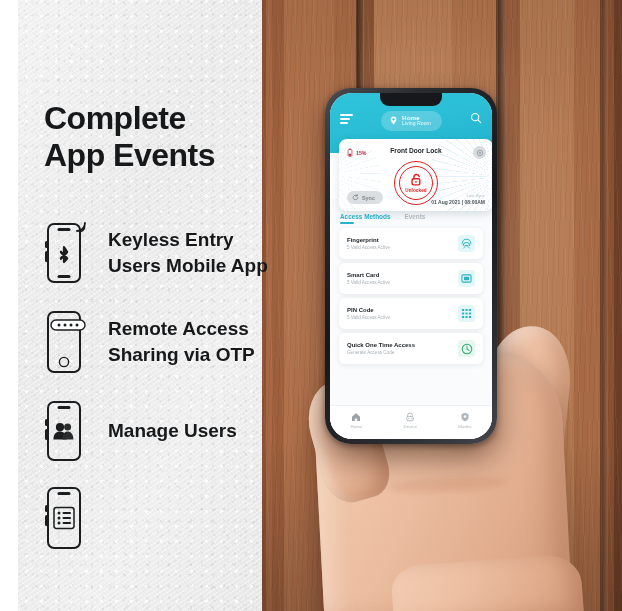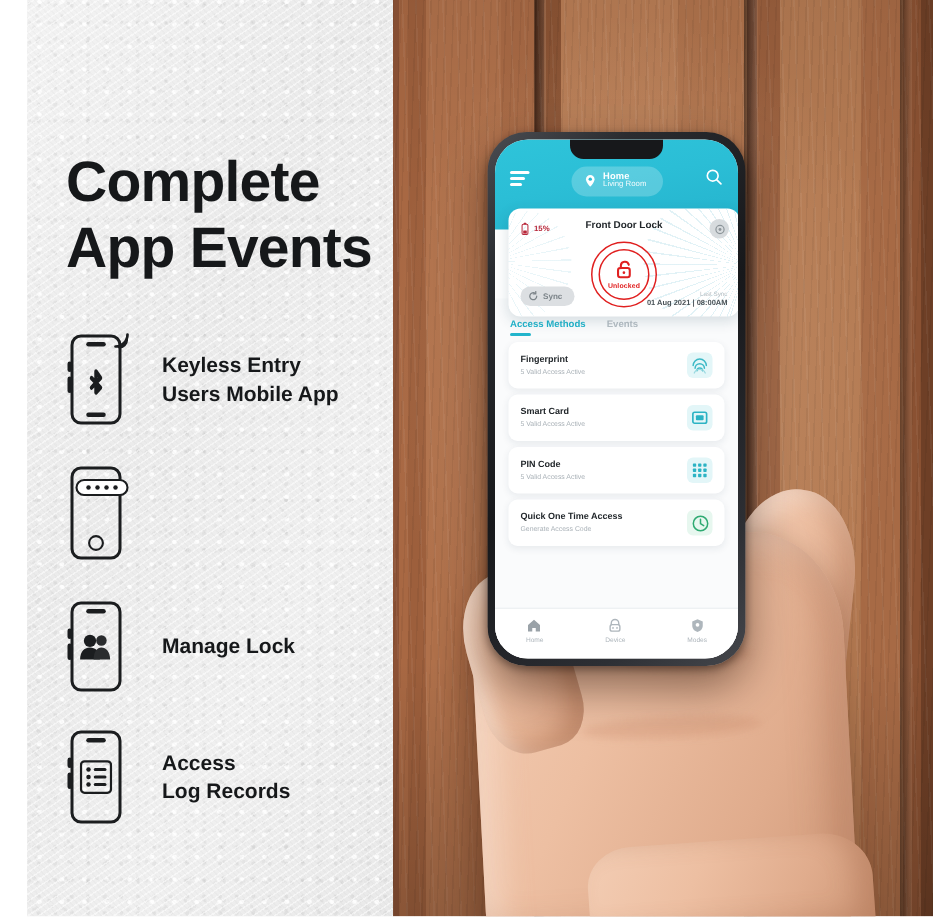--- a/index.html
+++ b/index.html
@@ -30,34 +30,34 @@
     content:""; position:absolute; inset:0;
     background:
       repeating-linear-gradient(47deg, rgba(0,0,0,.017) 0 1px, transparent 1px 3px),
       repeating-linear-gradient(-34deg, rgba(255,255,255,.5) 0 1px, transparent 1px 4px);
     pointer-events:none;
   }
 
   
   #headline {
     position: absolute; left: 44px; top: 100px; width: 230px;
-    font-size: 38px; font-weight: 700; line-height: 1.17;
+    font-size: 32px; font-weight: 700; line-height: 1.17;
     letter-spacing: -.5px; color: #16181a; z-index: 3;
   }
   #headline .hl-line { display: block; white-space: nowrap; }
 
   
   #feature-list { position: absolute; left: 0; top: 0; z-index: 3; }
   .feature-row { position: absolute; display: flex; align-items: center; }
   .feature-icon {
     width: 40px; height: 62px; flex: none; position: relative;
     display: flex; align-items: center; justify-content: center;
   }
   .feature-label {
-    margin-left: 24px; font-size: 14px; font-weight: 700;
+    margin-left: 24px; font-size: 19px; font-weight: 700;
     line-height: 1.38; color: #16181a; white-space: nowrap;
   }
   .feature-label .fl-line { display: block; }
 
   
   .ph {
     width: 34px; height: 58px; border: 2px solid #1b1d1f; border-radius: 7px;
     background: transparent; position: relative;
     display: flex; align-items: center; justify-content: center;
   }
@@ -304,59 +304,59 @@
             <circle cx="9" cy="6" r="1.5" fill="#1b1d1f"></circle>
             <circle cx="15" cy="6" r="1.5" fill="#1b1d1f"></circle>
             <circle cx="21" cy="6" r="1.5" fill="#1b1d1f"></circle>
             <circle cx="27" cy="6" r="1.5" fill="#1b1d1f"></circle>
           </svg>
           <svg width="12" height="12" viewBox="0 0 12 12" style="margin-top:25px;">
             <circle cx="6" cy="6" r="4.6" fill="none" stroke="#1b1d1f" stroke-width="1.4"></circle>
           </svg>
         </div>
       </div>
+      <div class="feature-label">
+        <span class="fl-line">Remote Access</span>
+        <span class="fl-line">Sharing via OTP</span>
+      </div>
     </div>
 
     <div class="feature-row" style="left:44px; top:400px;">
       <div class="feature-icon">
         <div class="ph tb" style="height:60px;">
           <div class="side-btn" style="top:16px; height:7px;"></div>
           <div class="side-btn" style="top:26px; height:11px;"></div>
           <svg width="24" height="18" viewBox="0 0 24 18">
             <circle cx="8" cy="5.2" r="4.1" fill="#1b1d1f"></circle>
             <path d="M1.4 17.6 C1.4 11.8 4.6 9.6 8 9.6 C11.4 9.6 14.6 11.8 14.6 17.6 Z" fill="#1b1d1f"></path>
             <circle cx="15.6" cy="5" r="3.5" fill="#2a2c2e"></circle>
             <path d="M10.4 17.6 C10.4 12.2 12.8 9.6 15.6 9.6 C18.6 9.6 21.4 12.2 21.4 17.6 Z" fill="#2a2c2e"></path>
           </svg>
         </div>
       </div>
       <div class="feature-label">
-        <span class="fl-line">Manage Lock</span>
+        <span class="fl-line">Manage Users</span>
       </div>
     </div>
 
     <div class="feature-row" style="left:44px; top:487px;">
       <div class="feature-icon">
         <div class="ph tb" style="height:62px;">
           <div class="side-btn" style="top:16px; height:7px;"></div>
           <div class="side-btn" style="top:26px; height:11px;"></div>
           <svg width="22" height="24" viewBox="0 0 22 24">
             <rect x="1" y="1.5" width="20" height="21" rx="2.4" fill="none" stroke="#1b1d1f" stroke-width="1.5"></rect>
             <circle cx="6" cy="7" r="1.5" fill="#1b1d1f"></circle>
             <circle cx="6" cy="12" r="1.5" fill="#1b1d1f"></circle>
             <circle cx="6" cy="17" r="1.5" fill="#1b1d1f"></circle>
             <rect x="9.5" y="6" width="8.5" height="2" rx="1" fill="#1b1d1f"></rect>
             <rect x="9.5" y="11" width="8.5" height="2" rx="1" fill="#1b1d1f"></rect>
             <rect x="9.5" y="16" width="8.5" height="2" rx="1" fill="#1b1d1f"></rect>
           </svg>
         </div>
-      </div>
-      <div class="feature-label">
-        <span class="fl-line">Access</span>
-        <span class="fl-line">Log Records</span>
       </div>
     </div>
 
   </div>
 
   <div id="photo">
     <div class="door-bg"></div>
     <div class="door-shade"></div>
 
     <div class="door-groove" style="left:94px; width:8px; background:linear-gradient(90deg, rgba(0,0,0,.42), rgba(255,220,190,.16));"></div>

